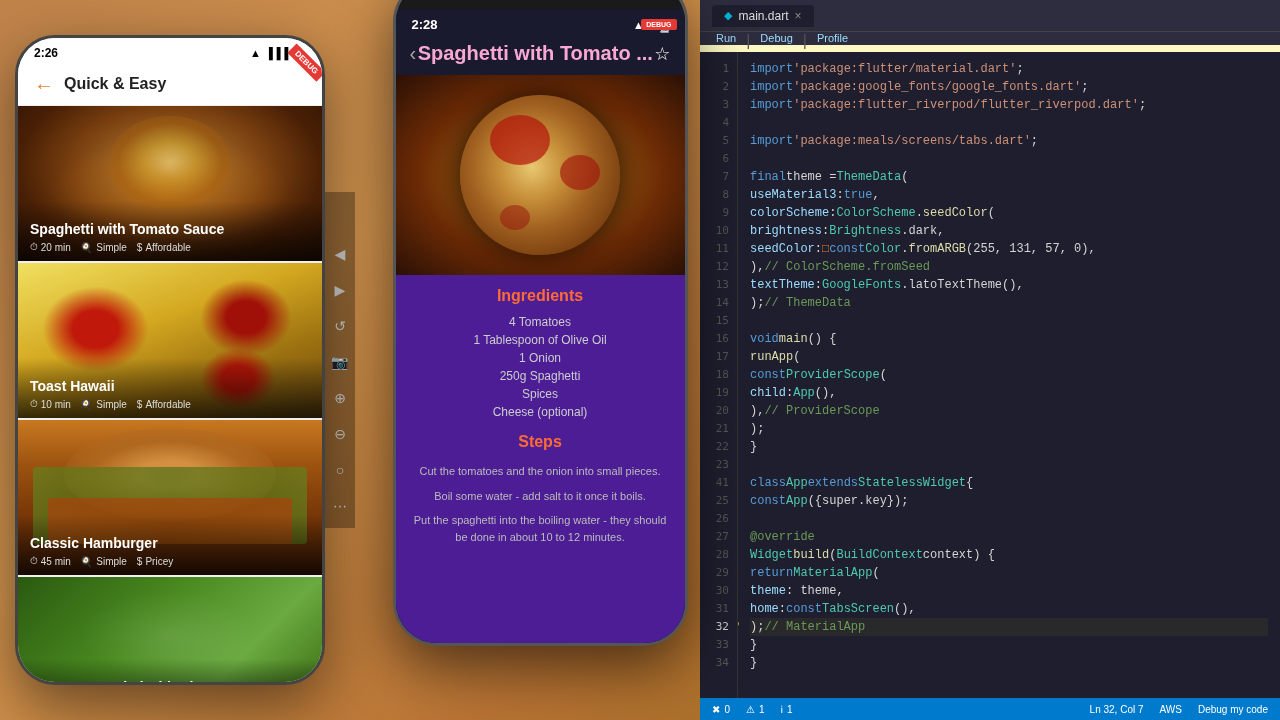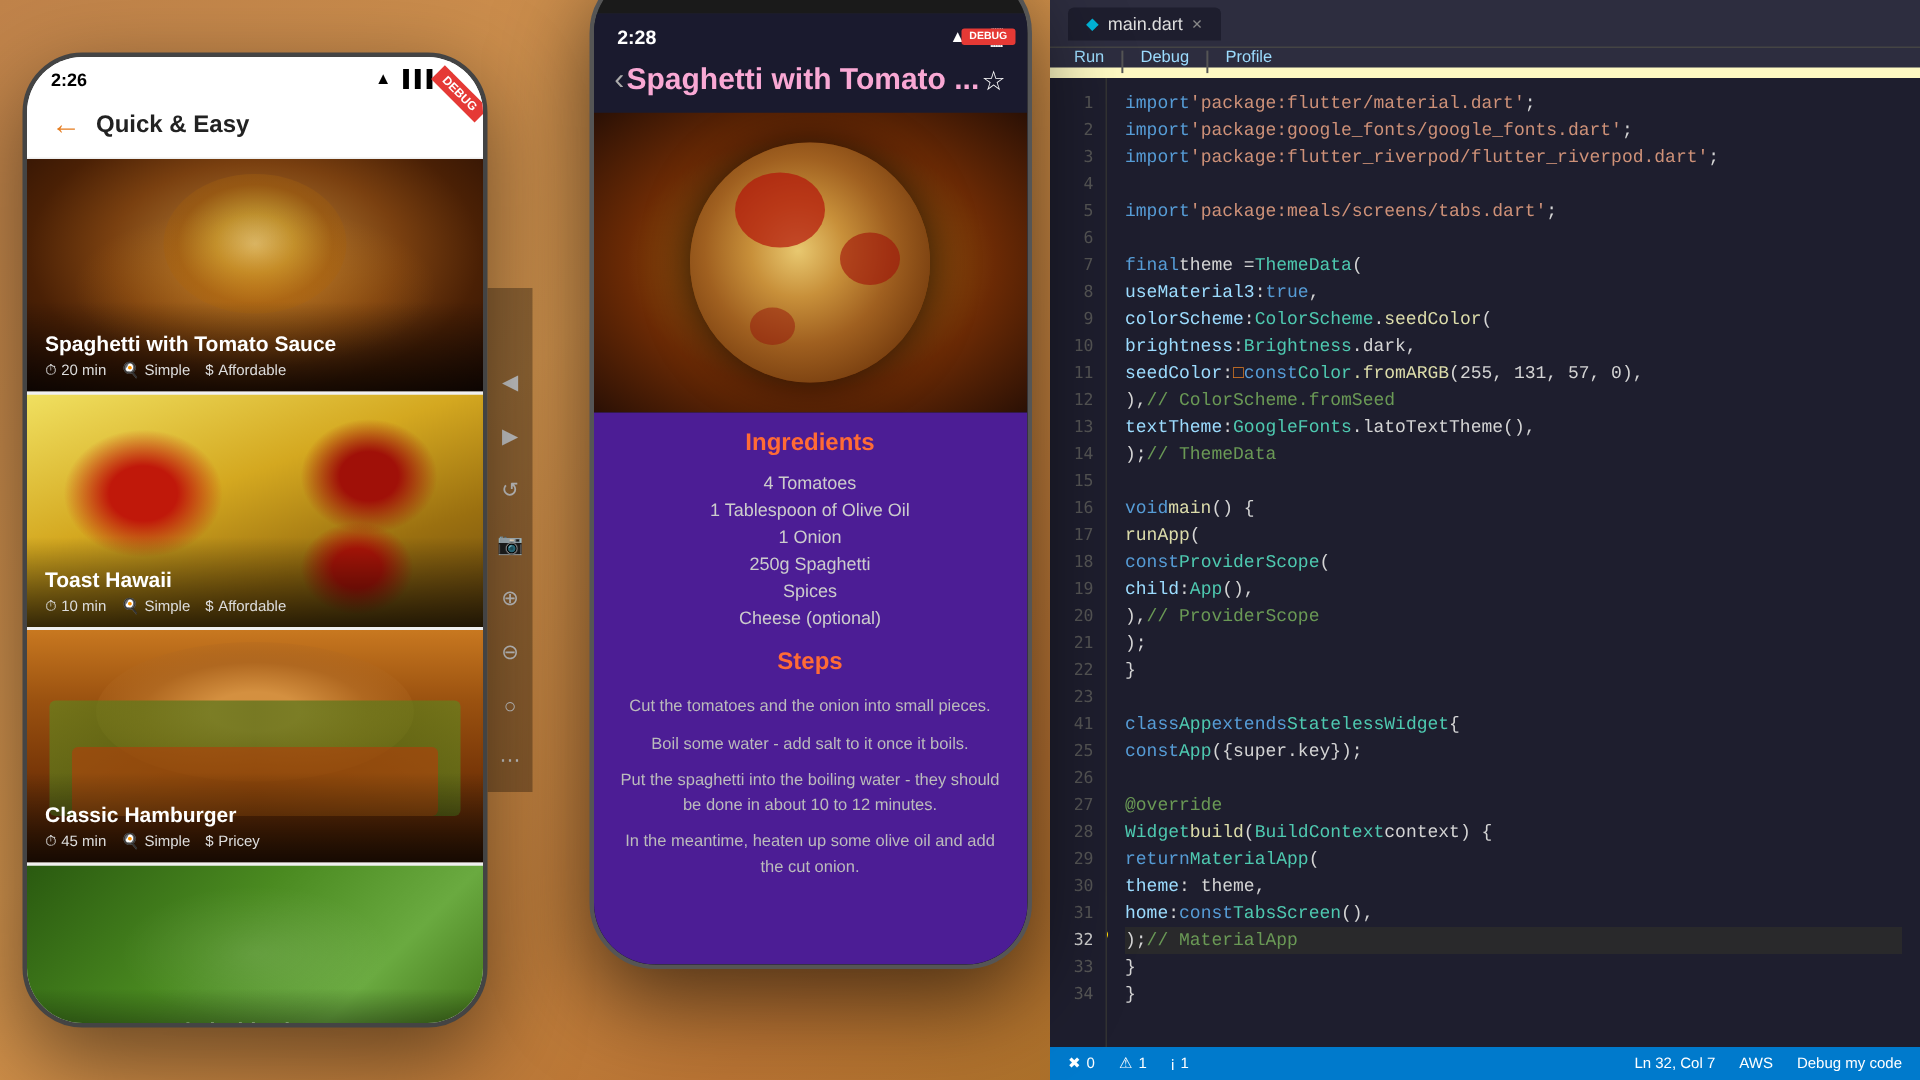--- a/index.html
+++ b/index.html
@@ -569,21 +569,20 @@
           <div class="ingredient-item">250g Spaghetti</div>
           <div class="ingredient-item">Spices</div>
           <div class="ingredient-item">Cheese (optional)</div>
         </div>
 
         <div class="steps-section-title">Steps</div>
         <div>
           <div class="step-text">Cut the tomatoes and the onion into small pieces.</div>
           <div class="step-text">Boil some water - add salt to it once it boils.</div>
           <div class="step-text">Put the spaghetti into the boiling water - they should be done in about 10 to 12 minutes.</div>
-          <div class="step-text">In the meantime, heaten up some olive oil and add the cut onion.</div>
         </div>
       </div>
     </div>
   </div>
 </div>
 
 <div class="code-editor">
   <div class="editor-titlebar">
     <div class="editor-tab">
       <span class="tab-dart-icon">◆</span>

